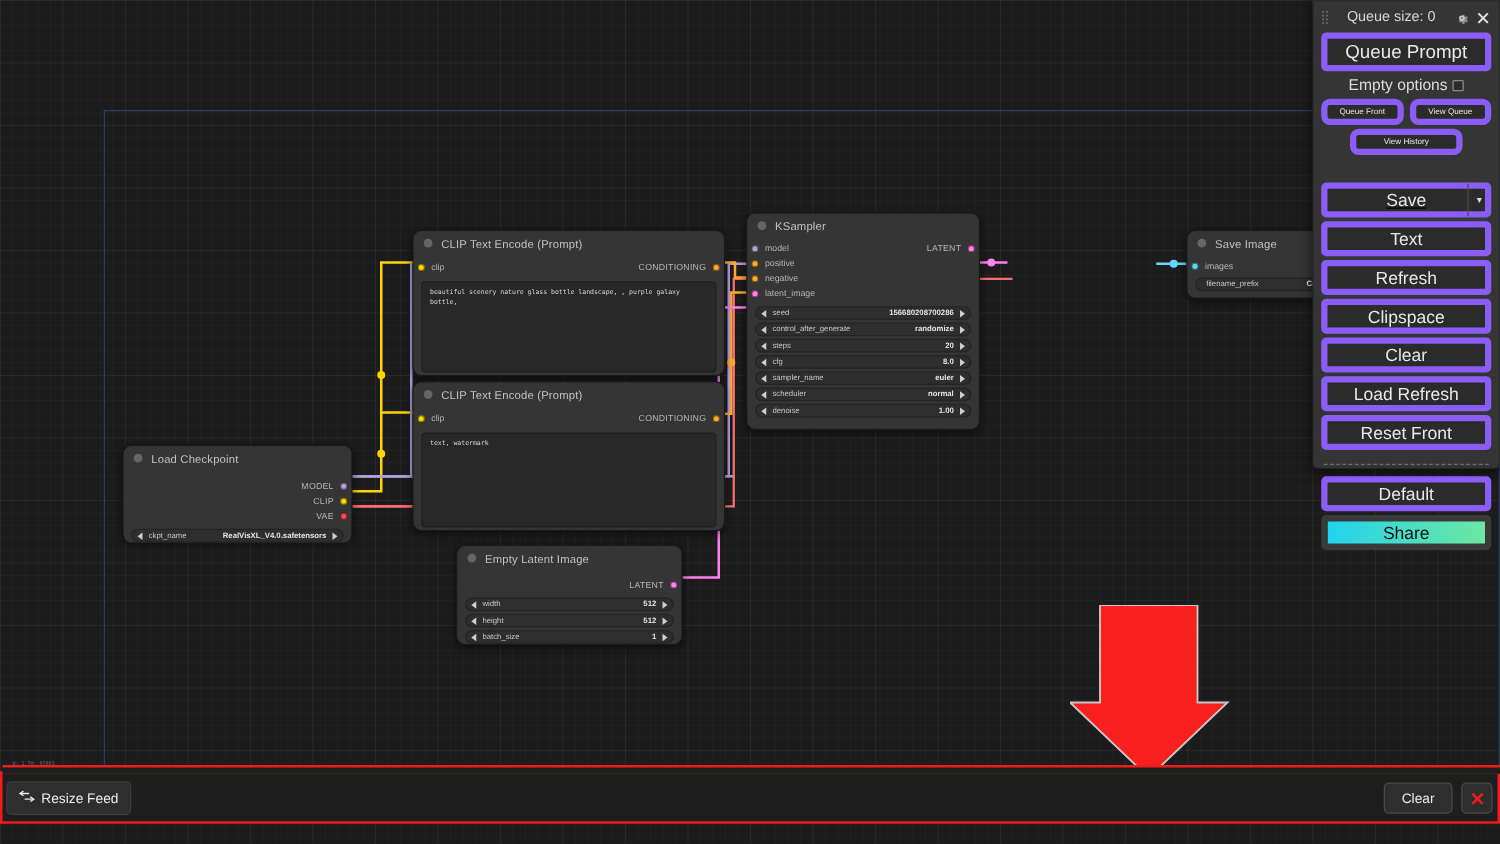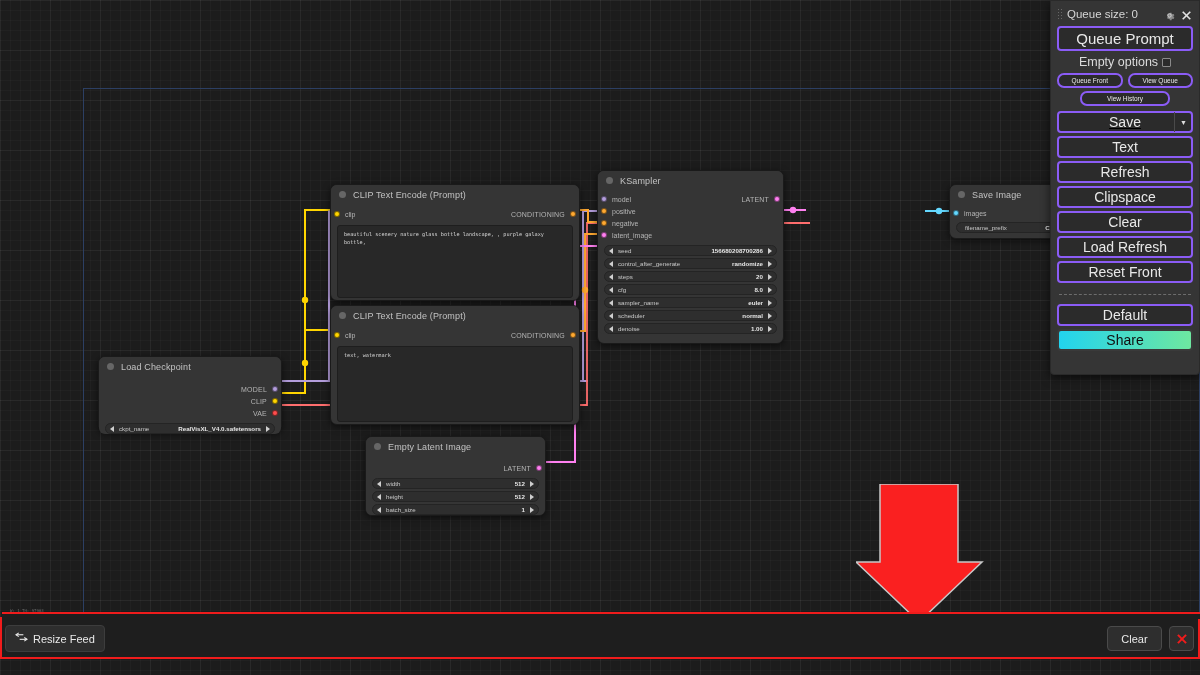--- a/index.html
+++ b/index.html
@@ -122,49 +122,49 @@
   .menu-header {
     display: flex; align-items: center; height: 18px; gap: 4px;
   }
   .drag-handle {
     width: 6px; height: 12px; flex: none;
     background-image: radial-gradient(circle, #777 35%, transparent 36%);
     background-size: 3px 3px;
     opacity: .75;
   }
   .queue-size {
-    flex: 1; 
+    flex: 1; text-align: center;
     font-size: 11.5px; color: #d6d6d6;
   }
   .hdr-icon { width: 13px; height: 13px; flex: none; }
   .btn {
     width: 100%; display: block;
     background: #2b2b2b;
-    border: 2px solid #8b5cf6;
+    border: 5px solid #8b5cf6;
     border-radius: 4px;
     color: #e8e8e8;
     text-align: center;
     font-family: "Liberation Sans", sans-serif;
   }
   .btn-big   { font-size: 15px; padding: 2px 0; margin-top: 3px; }
   .btn-row   { font-size: 14px; padding: 1px 0; margin-top: 3px; }
   .btn-small { font-size: 6.5px; padding: 2px 0; border-radius: 7px; }
   .extra-opts {
     display: flex; align-items: center; justify-content: center;
     gap: 4px; margin-top: 4px; font-size: 12.5px; color: #dcdcdc;
   }
   .chk {
     width: 9px; height: 9px; border: 1px solid #8a8a8a;
     background: #2b2b2b; border-radius: 1px;
   }
   .mini-row { display: flex; gap: 5px; margin-top: 4px; }
   .mini-row .btn-small { width: 50%; }
   .mini-center { display: flex; justify-content: center; margin-top: 3px; }
   .mini-center .btn-small { width: 66%; }
-  .save-wrap { position: relative; margin-top: 5px; text-decoration: underline; }
+  .save-wrap { position: relative; margin-top: 22px; text-decoration: underline; }
   .save-caret {
     position: absolute; right: 1px; top: 1px; bottom: 1px; width: 18px;
     border-left: 1px solid #4a4a4a;
     display: flex; align-items: center; justify-content: center;
     font-size: 7px; color: #ddd;
   }
   .divider {
     border-top: 1px dashed #6d6d6d;
     margin: 11px 2px 9px 2px;
   }

